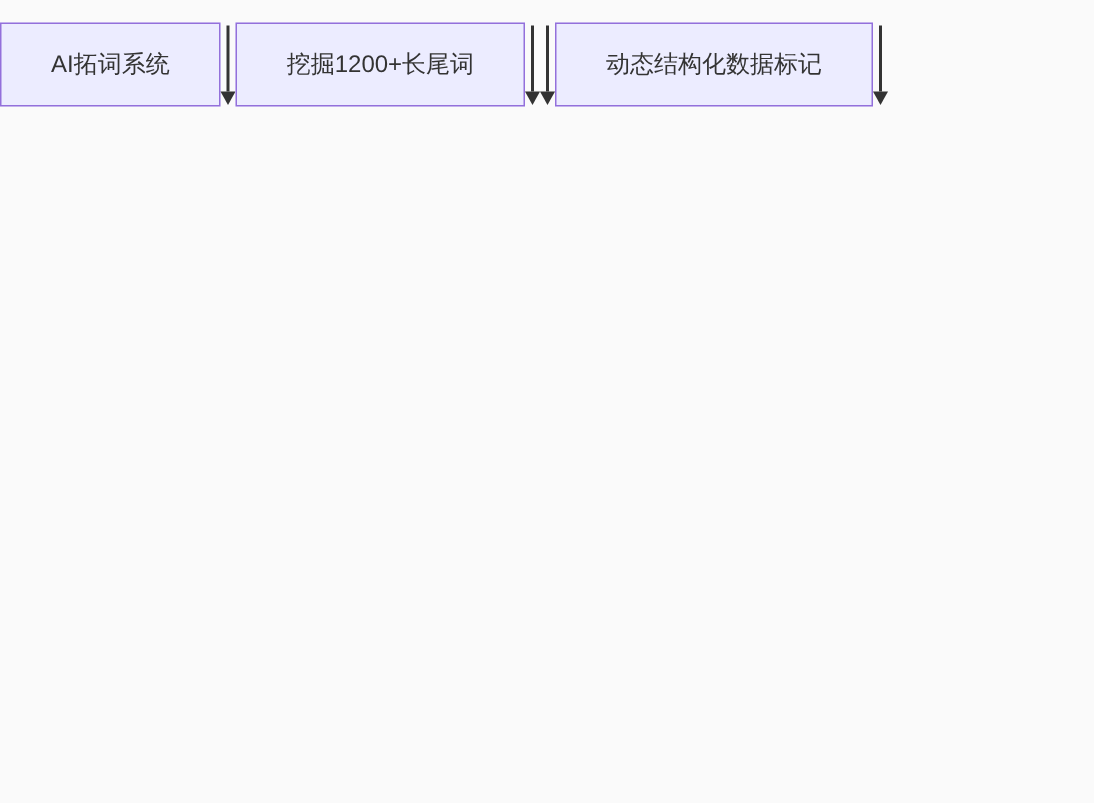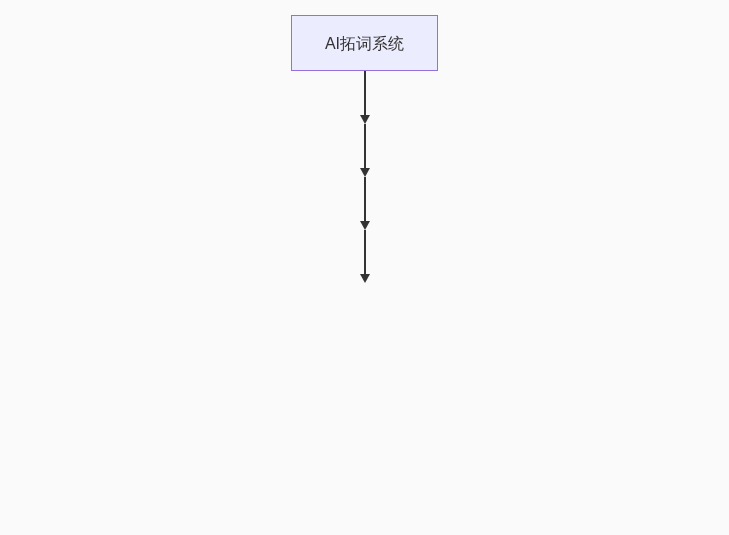--- a/index.html
+++ b/index.html
@@ -12,21 +12,21 @@
     background: #fafafa;
     font-family: "Liberation Sans", sans-serif;
   }
   .flow-canvas {
     width: 729px;
     height: 535px;
     position: relative;
   }
   .flow {
     display: flex;
-    flex-direction: column;
+    flex-direction: row;
     align-items: center;
     padding-top: 15px;
   }
   .flow-node {
     height: 56px;
     display: flex;
     align-items: center;
     justify-content: center;
     padding: 0 33px;
     background: #ECECFF;
@@ -64,32 +64,38 @@
 
     <div class="flow-node">
       <span>AI拓词系统</span>
     </div>
 
     <div class="flow-edge">
       <div class="edge-line"></div>
       <div class="edge-arrowhead"></div>
     </div>
 
+    <div class="flow-node">
+      <span>挖掘1200+长尾词</span>
+    </div>
 
     <div class="flow-edge">
       <div class="edge-line"></div>
       <div class="edge-arrowhead"></div>
     </div>
 
 
     <div class="flow-edge">
       <div class="edge-line"></div>
       <div class="edge-arrowhead"></div>
     </div>
 
+    <div class="flow-node">
+      <span>动态结构化数据标记</span>
+    </div>
 
     <div class="flow-edge">
       <div class="edge-line"></div>
       <div class="edge-arrowhead"></div>
     </div>
 
 
   </div>
 </div>
 

